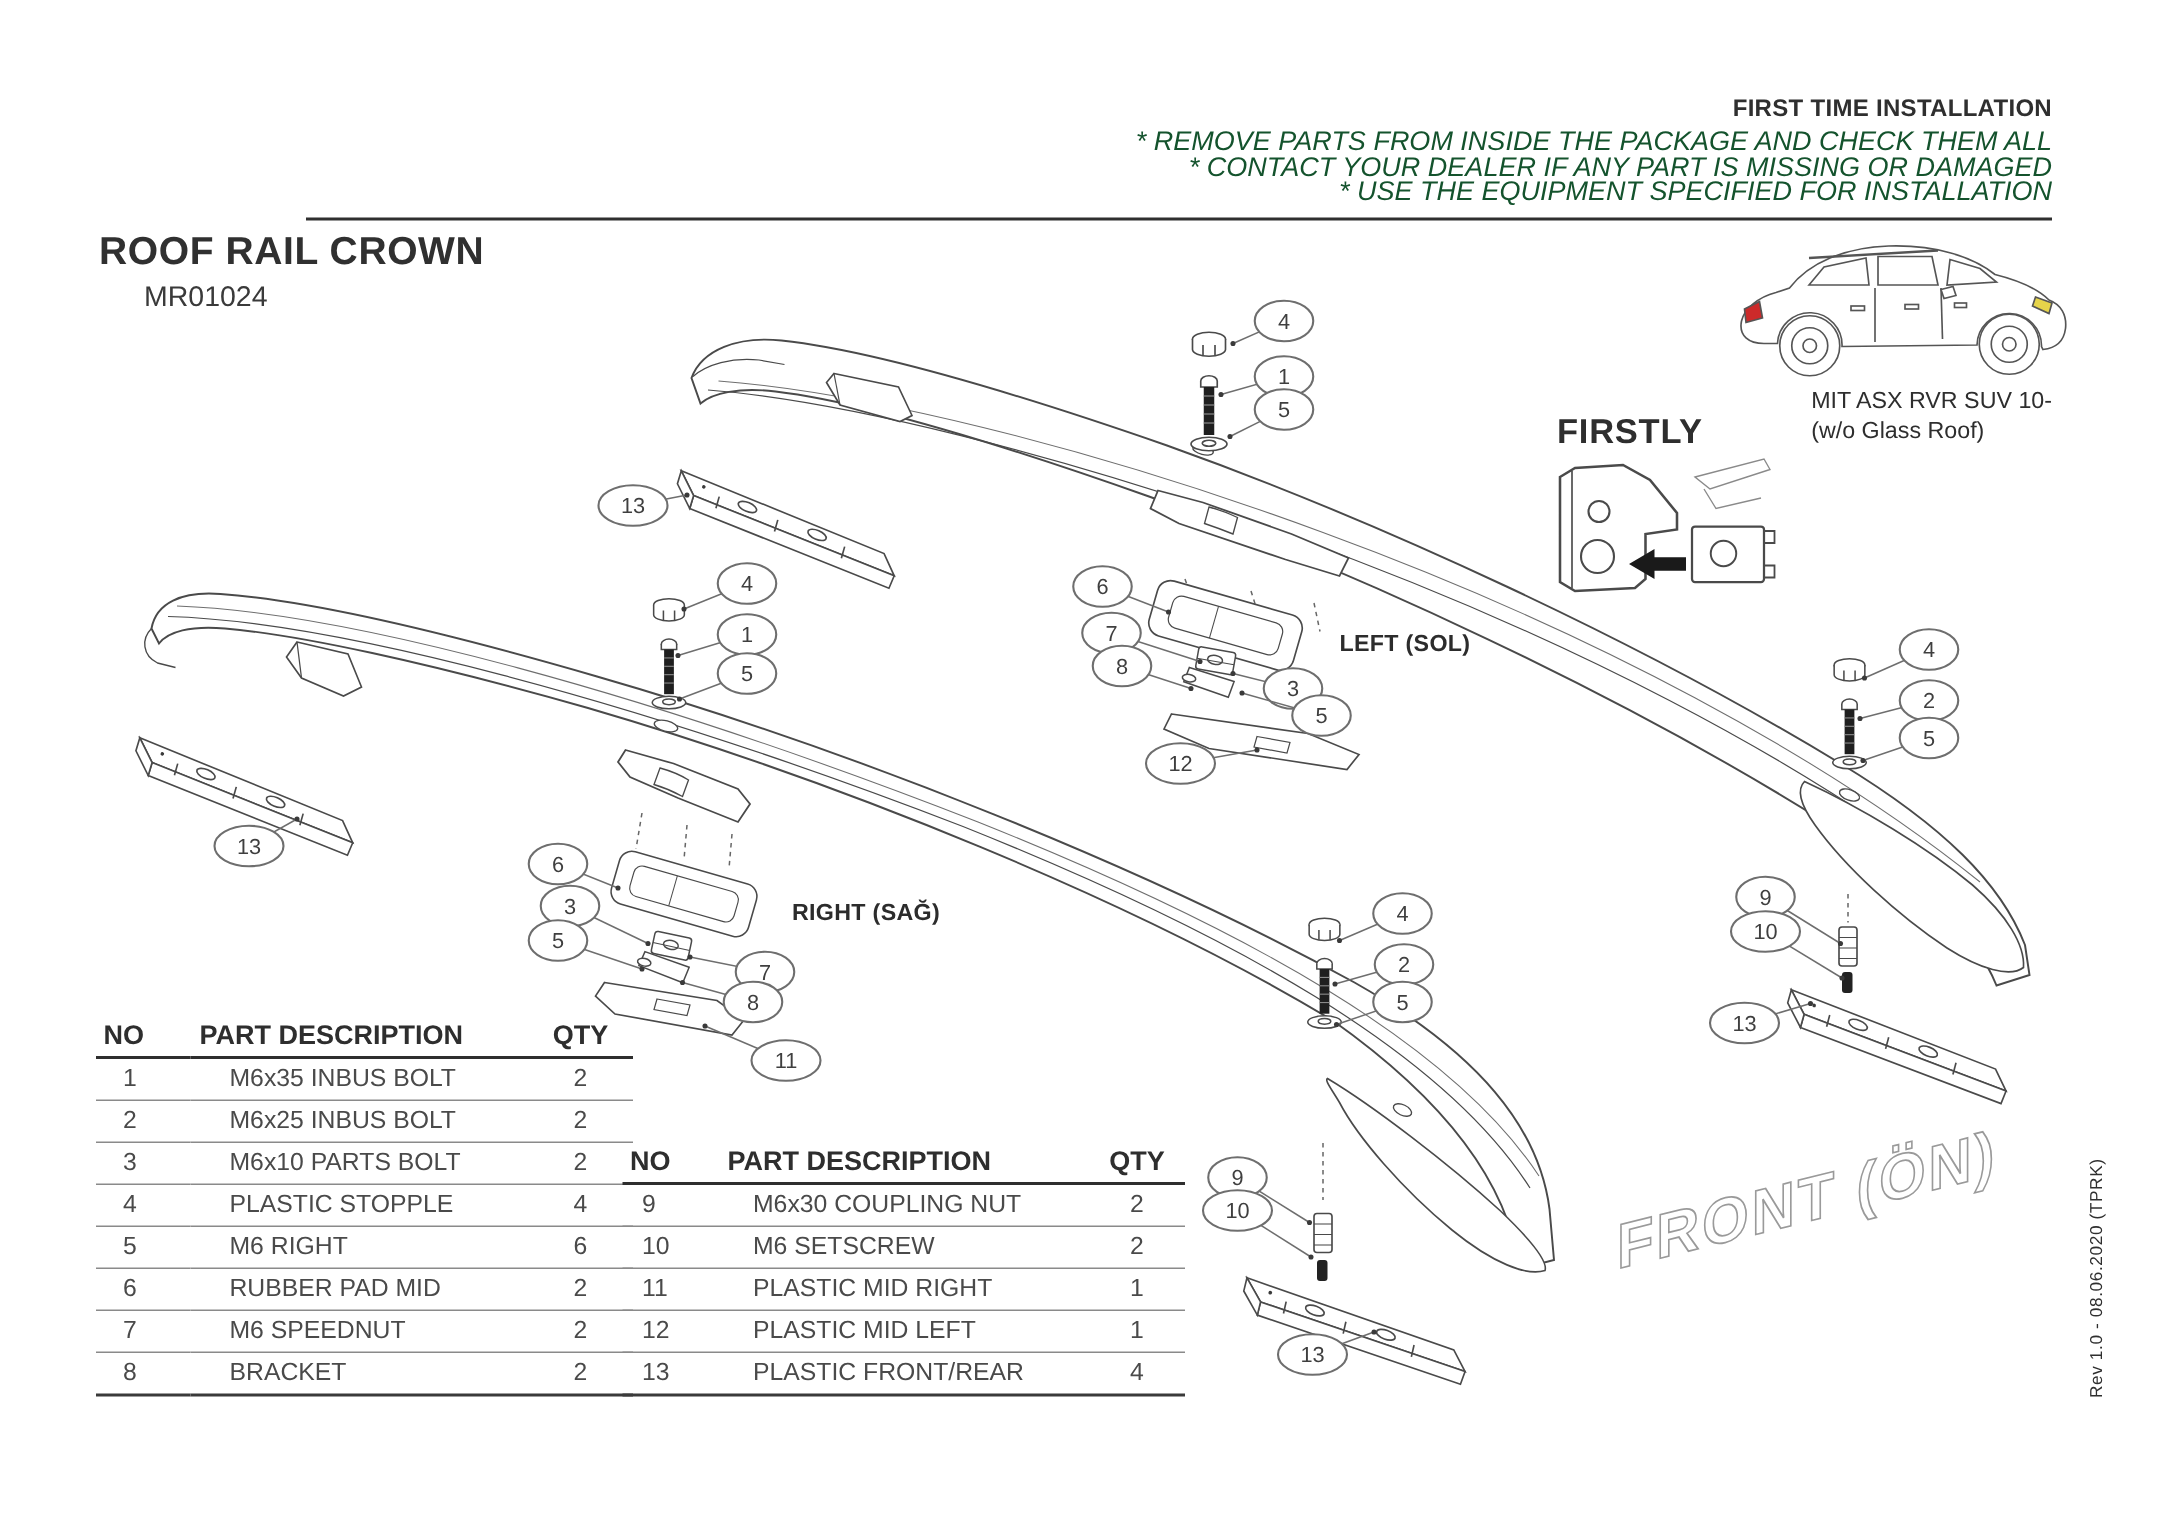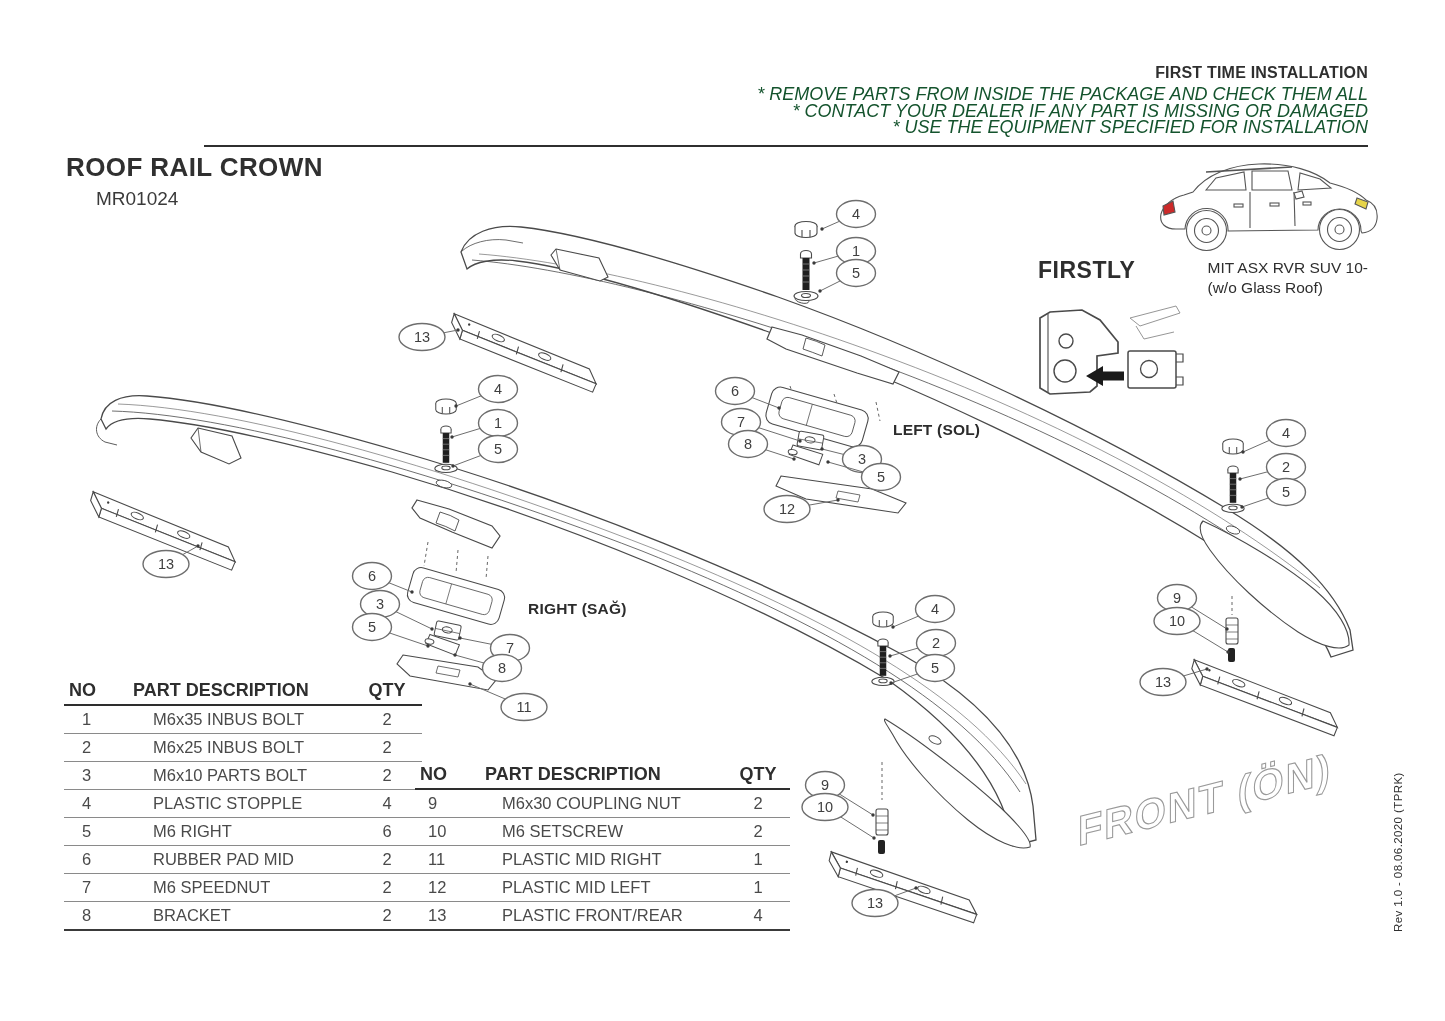--- a/index.html
+++ b/index.html
@@ -10,21 +10,21 @@
   #header-block{right:77px;top:64px;text-align:right;}
   #header-title{font-size:16px;font-weight:bold;color:#2f2f2f;letter-spacing:.2px;margin-bottom:4px;}
   .header-note{font-size:18px;color:#14532d;line-height:16.6px;font-style:italic;}
   #header-rule{left:204px;top:145px;width:1164px;height:2px;background:#2f2f2f;}
   
   #product-name{left:66px;top:152px;font-size:26px;font-weight:bold;color:#303030;letter-spacing:.4px;}
   #product-code{left:67px;top:188px;font-size:19px;color:#3a3a3a;margin-left:29px;}
   
   #vehicle-caption{right:77px;top:258px;text-align:left;font-size:15.5px;line-height:19.5px;color:#2e2e2e;}
   
-  #firstly-label{left:1038px;top:257px;font-size:23px;font-weight:bold;color:#2e2e2e;letter-spacing:.5px;}
+  #firstly-label{left:1038px;top:274px;font-size:23px;font-weight:bold;color:#2e2e2e;letter-spacing:.5px;}
   
   .rail-label{font-size:15.5px;font-weight:bold;color:#2c2c2c;letter-spacing:.2px;}
   #left-label{left:893px;top:421px;}
   #right-label{left:528px;top:600px;}
   
   .parts-table{position:absolute;border-collapse:collapse;table-layout:fixed;
                border-bottom:2.5px solid #3a3a3a;}
   #table-0{left:64px;top:676px;width:358px;}
   #table-1{left:415px;top:760px;width:375px;}
   .parts-table th{font-size:18px;font-weight:bold;color:#2e2e2e;text-align:left;

